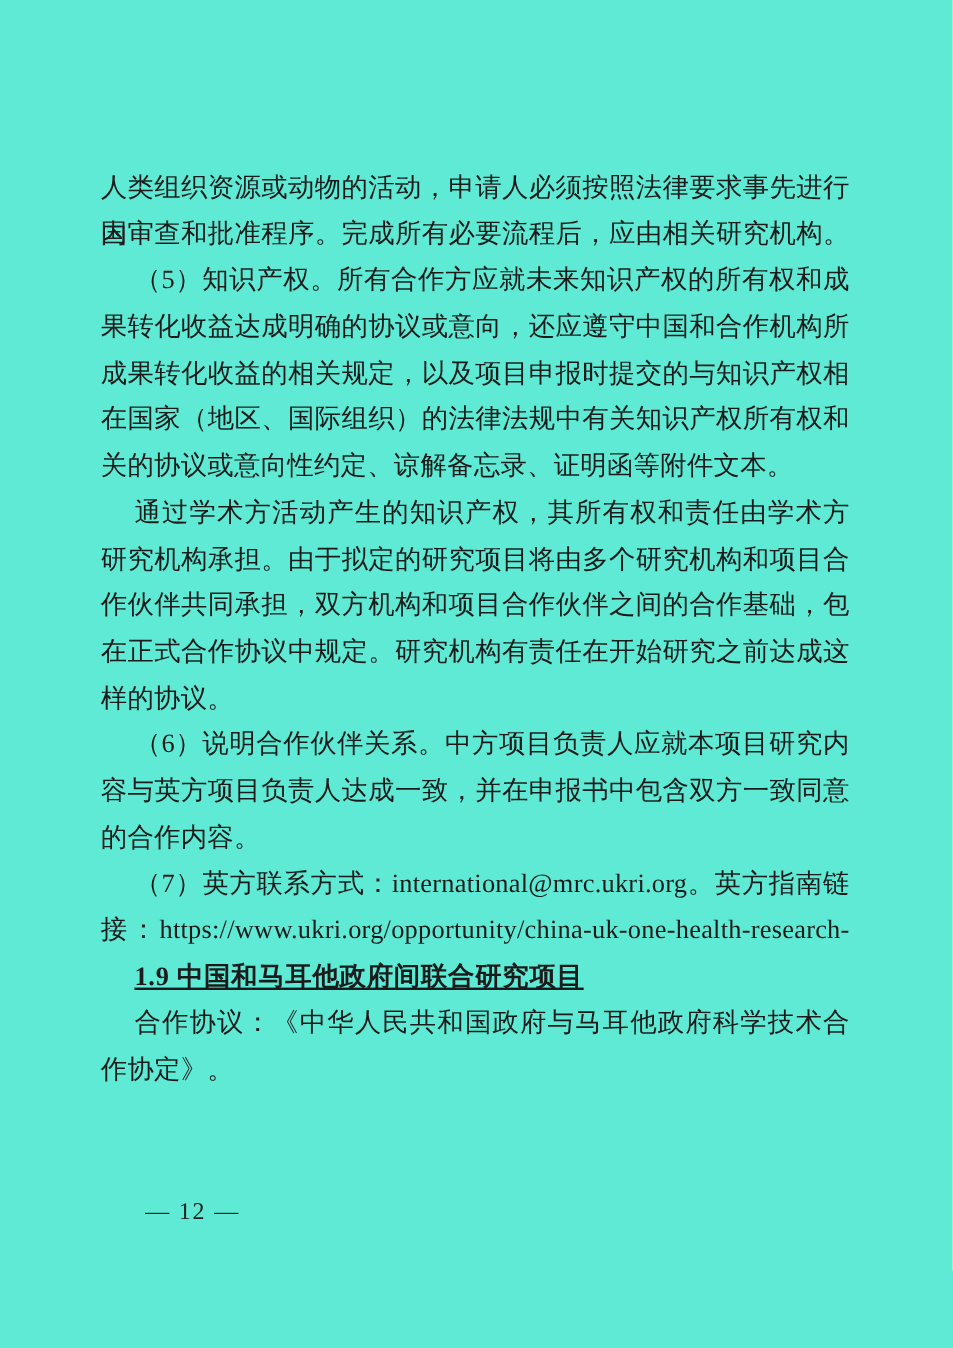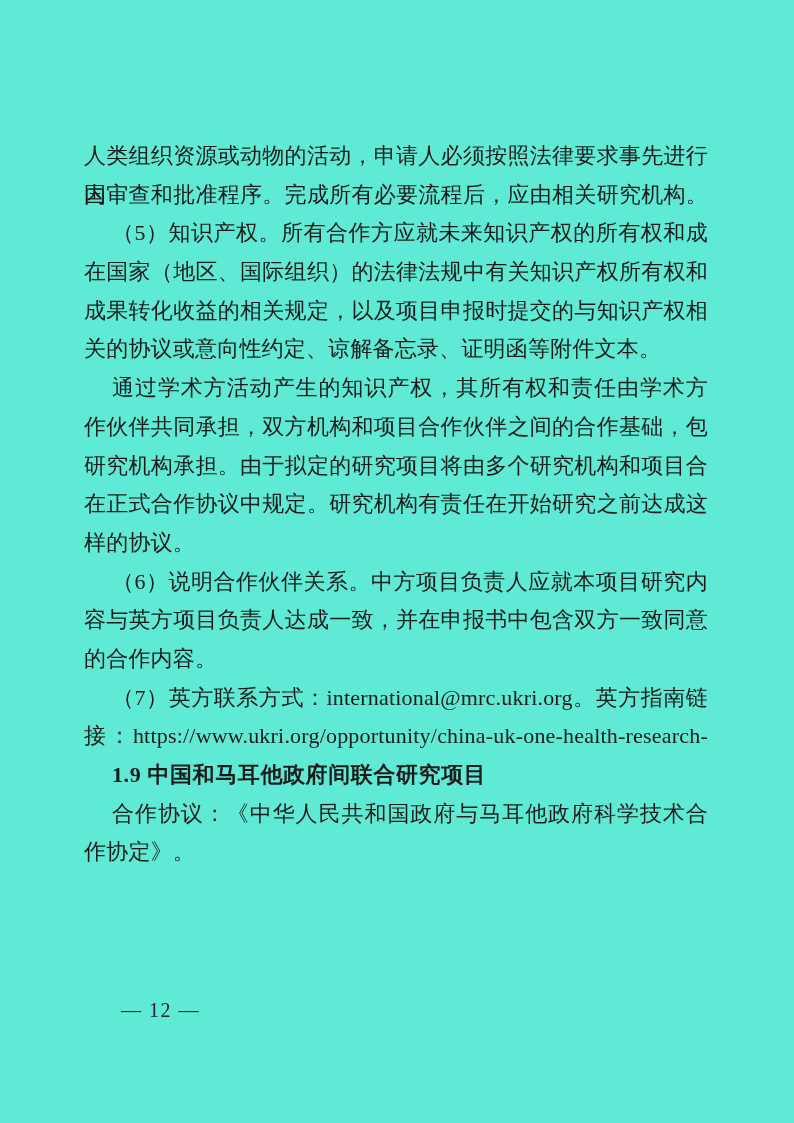--- a/index.html
+++ b/index.html
@@ -35,20 +35,21 @@
   }
   .line.fill {
     text-align-last: justify;
   }
   .line.indent {
     text-indent: 28px;
   }
   .line.bold {
     font-weight: bold;
     letter-spacing: 0.6px;
+    text-decoration: underline;
   }
   .footer {
     position: absolute;
     left: 121px;
     top: 998px;
     height: 24px;
     line-height: 24px;
     font-size: 20px;
     letter-spacing: 1.5px;
     color: #222222;
@@ -56,26 +57,27 @@
   }
 </style>
 </head>
 <body>
 
 <div class="page">
   <div class="doc-body" id="doc-body">
       <div class="line fill">人类组织资源或动物的活动，申请人必须按照法律要求事先进行国</div>
       <div class="line fill">内审查和批准程序。完成所有必要流程后，应由相关研究机构。</div>
       <div class="line fill indent">（5）知识产权。所有合作方应就未来知识产权的所有权和成</div>
+      <div class="line fill">果转化收益达成明确的协议或意向，还应遵守中国和合作机构所</div>
+      <div class="line fill">成果转化收益的相关规定，以及项目申报时提交的与知识产权相</div>
       <div class="line fill">在国家（地区、国际组织）的法律法规中有关知识产权所有权和</div>
-      <div class="line fill">成果转化收益的相关规定，以及项目申报时提交的与知识产权相</div>
       <div class="line">关的协议或意向性约定、谅解备忘录、证明函等附件文本。</div>
       <div class="line fill indent">通过学术方活动产生的知识产权，其所有权和责任由学术方</div>
+      <div class="line fill">研究机构承担。由于拟定的研究项目将由多个研究机构和项目合</div>
       <div class="line fill">作伙伴共同承担，双方机构和项目合作伙伴之间的合作基础，包</div>
-      <div class="line fill">研究机构承担。由于拟定的研究项目将由多个研究机构和项目合</div>
       <div class="line fill">在正式合作协议中规定。研究机构有责任在开始研究之前达成这</div>
       <div class="line">样的协议。</div>
       <div class="line fill indent">（6）说明合作伙伴关系。中方项目负责人应就本项目研究内</div>
       <div class="line fill">容与英方项目负责人达成一致，并在申报书中包含双方一致同意</div>
       <div class="line">的合作内容。</div>
       <div class="line fill indent">（7）英方联系方式：international@mrc.ukri.org。英方指南链</div>
       <div class="line fill">接：https://www.ukri.org/opportunity/china-uk-one-health-research-</div>
       <div class="line indent bold">1.9 中国和马耳他政府间联合研究项目</div>
       <div class="line fill indent">合作协议：《中华人民共和国政府与马耳他政府科学技术合</div>
       <div class="line">作协定》。</div>

